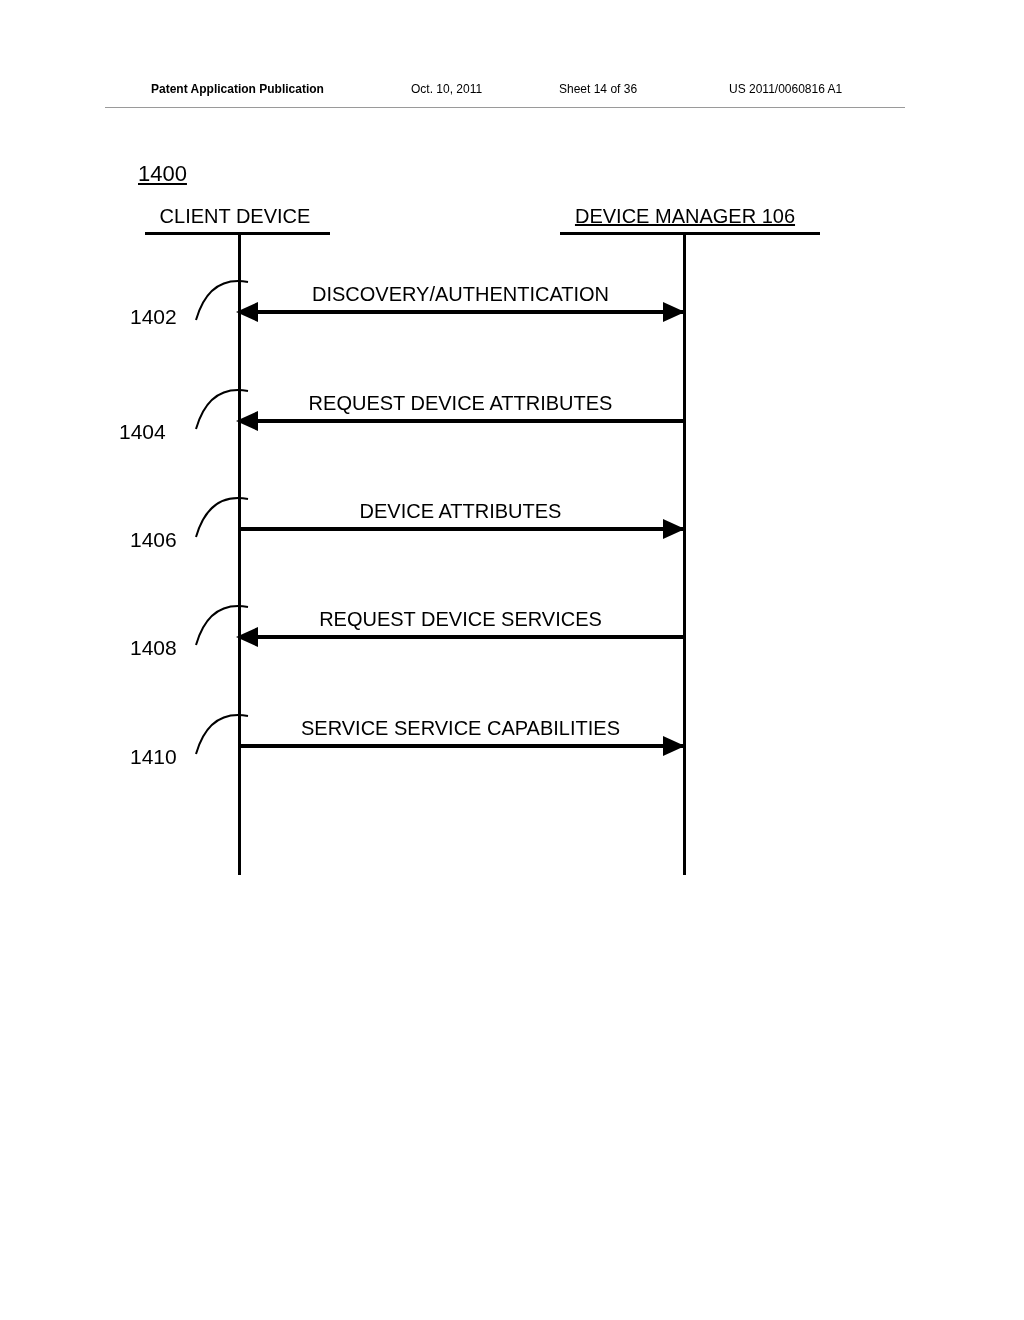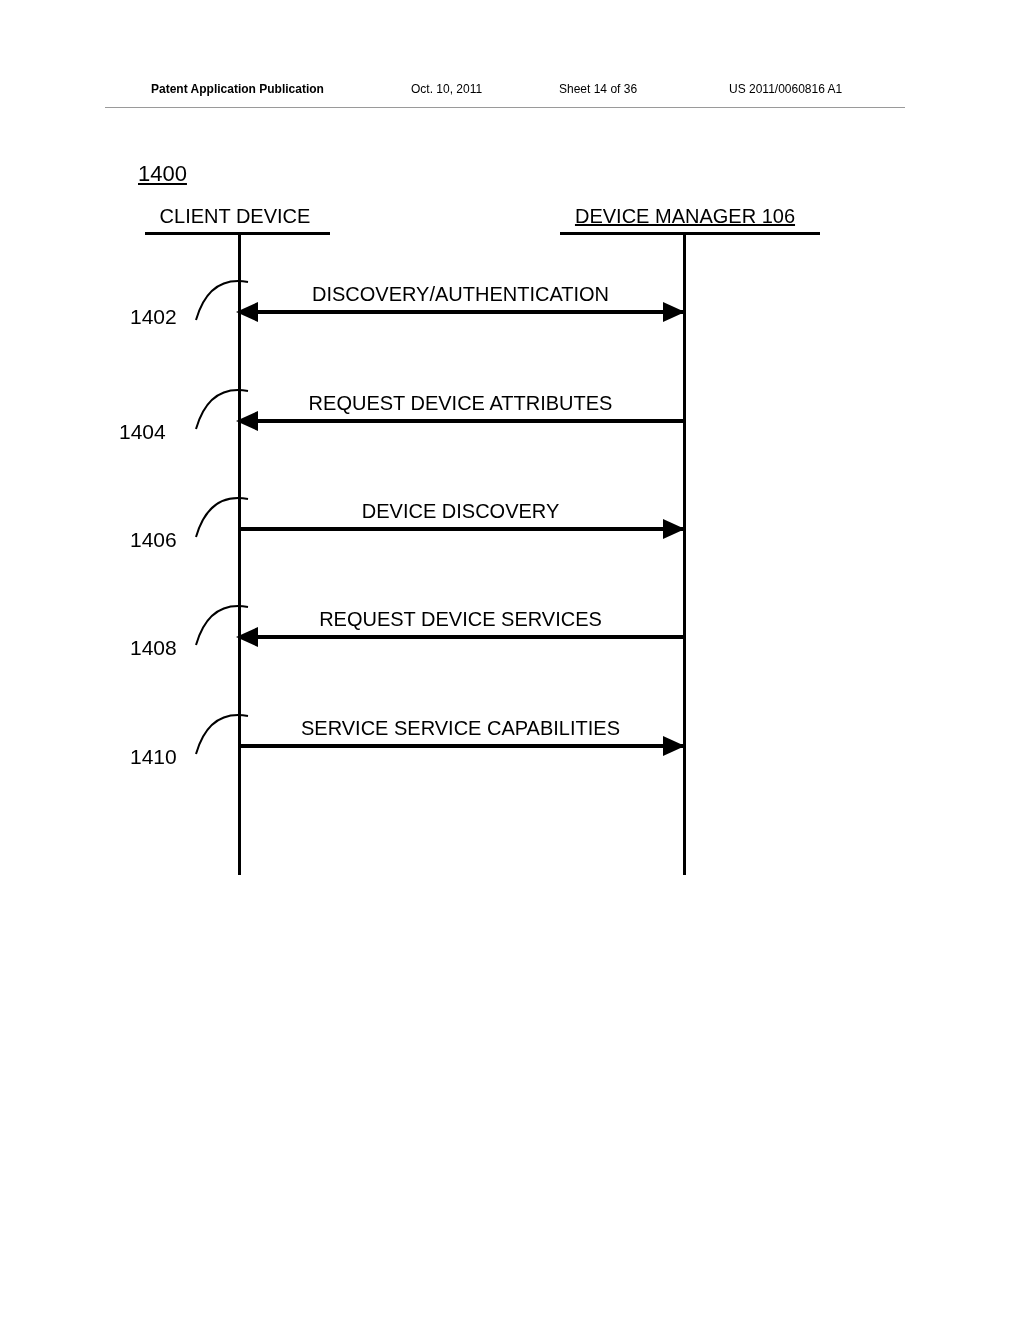--- a/index.html
+++ b/index.html
@@ -168,21 +168,21 @@
     <div class="msg-label">REQUEST DEVICE ATTRIBUTES</div>
     <div class="msg-line"></div>
     <div class="arrow-left"></div>
   </div>
   <svg class="lead-arc" style="top:379px;left:194px">
       <path d="M 2 50 Q 15 5 54 12" stroke="#000" stroke-width="2" fill="none"></path>
     </svg>
   <div class="ref-num" style="top:420px;left:119px">1404</div>
 
   <div class="msg-row" style="top:500px">
-    <div class="msg-label">DEVICE DISCOVERY</div>
+    <div class="msg-label">DEVICE ATTRIBUTES</div>
     <div class="msg-line"></div>
     <div class="arrow-right"></div>
   </div>
   <svg class="lead-arc" style="top:487px;left:194px">
       <path d="M 2 50 Q 15 5 54 12" stroke="#000" stroke-width="2" fill="none"></path>
     </svg>
   <div class="ref-num" style="top:528px;left:130px">1406</div>
 
   <div class="msg-row" style="top:608px">
     <div class="msg-label">REQUEST DEVICE SERVICES</div>

